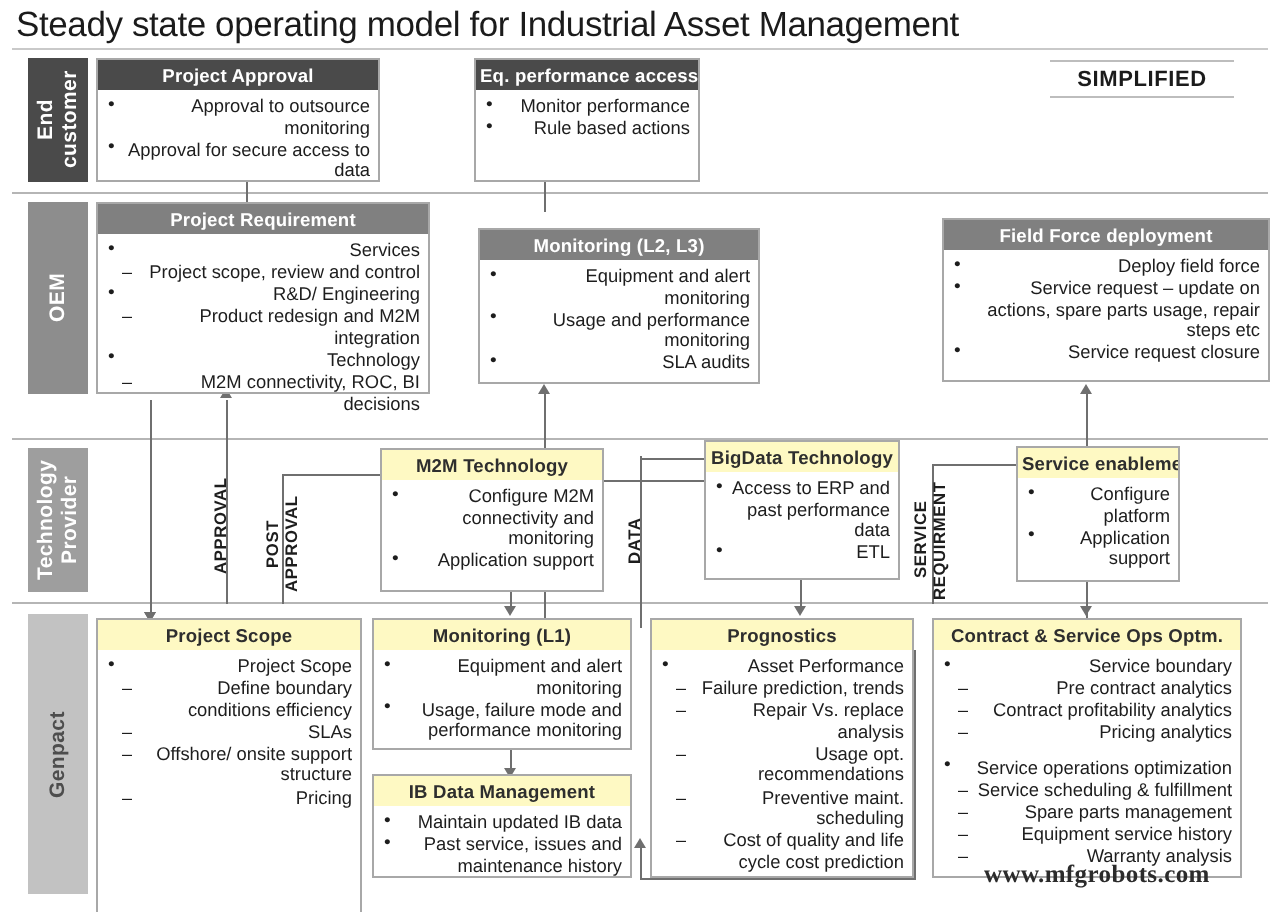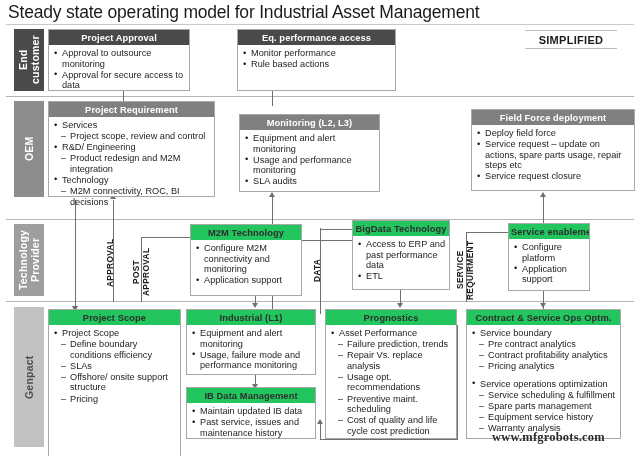--- a/index.html
+++ b/index.html
@@ -38,22 +38,22 @@
 
   
   .box{position:absolute;border:1px solid #a8a8a8;background:#ffffff;box-sizing:border-box;}
   .box-hd{
     font-size:9.3px;font-weight:bold;text-align:center;color:#fff;
     padding:2.5px 2px 2.5px 2px;box-sizing:border-box;letter-spacing:.1px;
     white-space:nowrap;overflow:hidden;
   }
   .hd-dark{background:#4a4a4a;}
   .hd-mid{background:#808080;}
-  .hd-light{background:#22c55e;color:#2e2e2e;}
-  .box-bd{padding:3px 4px 3px 5px;box-sizing:border-box;}
+  .hd-light{background:#fef9c3;color:#2e2e2e;}
+  .box-bd{padding:3px 4px 3px 5px;box-sizing:border-box;text-align:right;}
 
   ul.items{margin:0;padding:0;list-style:none;}
   ul.items li{
     font-size:9.2px;line-height:10.6px;color:#1d1d1d;
     padding-left:8px;position:relative;margin-bottom:0.5px;
   }
   ul.items li.b1::before{content:"\2022";position:absolute;left:0px;top:-0.5px;font-size:9.5px;}
   ul.items li.b2{padding-left:16px;}
   ul.items li.b2::before{content:"\2013";position:absolute;left:7px;top:0px;font-size:9px;}
   ul.items li.gap{margin-top:7px;}
@@ -162,21 +162,21 @@
   <div class="box" style="left:48px;top:29px;width:142px;height:62px;">
     <div class="box-hd hd-dark">Project Approval</div>
     <div class="box-bd">
       <ul class="items">
         <li class="b1">Approval to outsource monitoring</li>
         <li class="b1">Approval for secure access to data</li>
       </ul>
     </div>
   </div>
 
-  <div class="box" style="left:237px;top:29px;width:159px;height:62px;">
+  <div class="box" style="left:237px;top:29px;width:113px;height:62px;">
     <div class="box-hd hd-dark">Eq. performance access</div>
     <div class="box-bd">
       <ul class="items">
         <li class="b1">Monitor performance</li>
         <li class="b1">Rule based actions</li>
       </ul>
     </div>
   </div>
 
   <div class="box" style="left:48px;top:101px;width:167px;height:96px;">
@@ -252,21 +252,21 @@
         <li class="b1">Project Scope</li>
         <li class="b2">Define boundary conditions efficiency</li>
         <li class="b2">SLAs</li>
         <li class="b2">Offshore/ onsite support structure</li>
         <li class="b2">Pricing</li>
       </ul>
     </div>
   </div>
 
   <div class="box" style="left:186px;top:309px;width:130px;height:66px;">
-    <div class="box-hd hd-light">Industrial  (L1)</div>
+    <div class="box-hd hd-light">Monitoring  (L1)</div>
     <div class="box-bd">
       <ul class="items">
         <li class="b1">Equipment and alert monitoring</li>
         <li class="b1">Usage, failure mode and performance monitoring</li>
       </ul>
     </div>
   </div>
 
   <div class="box" style="left:186px;top:387px;width:130px;height:52px;">
     <div class="box-hd hd-light">IB Data Management</div>

